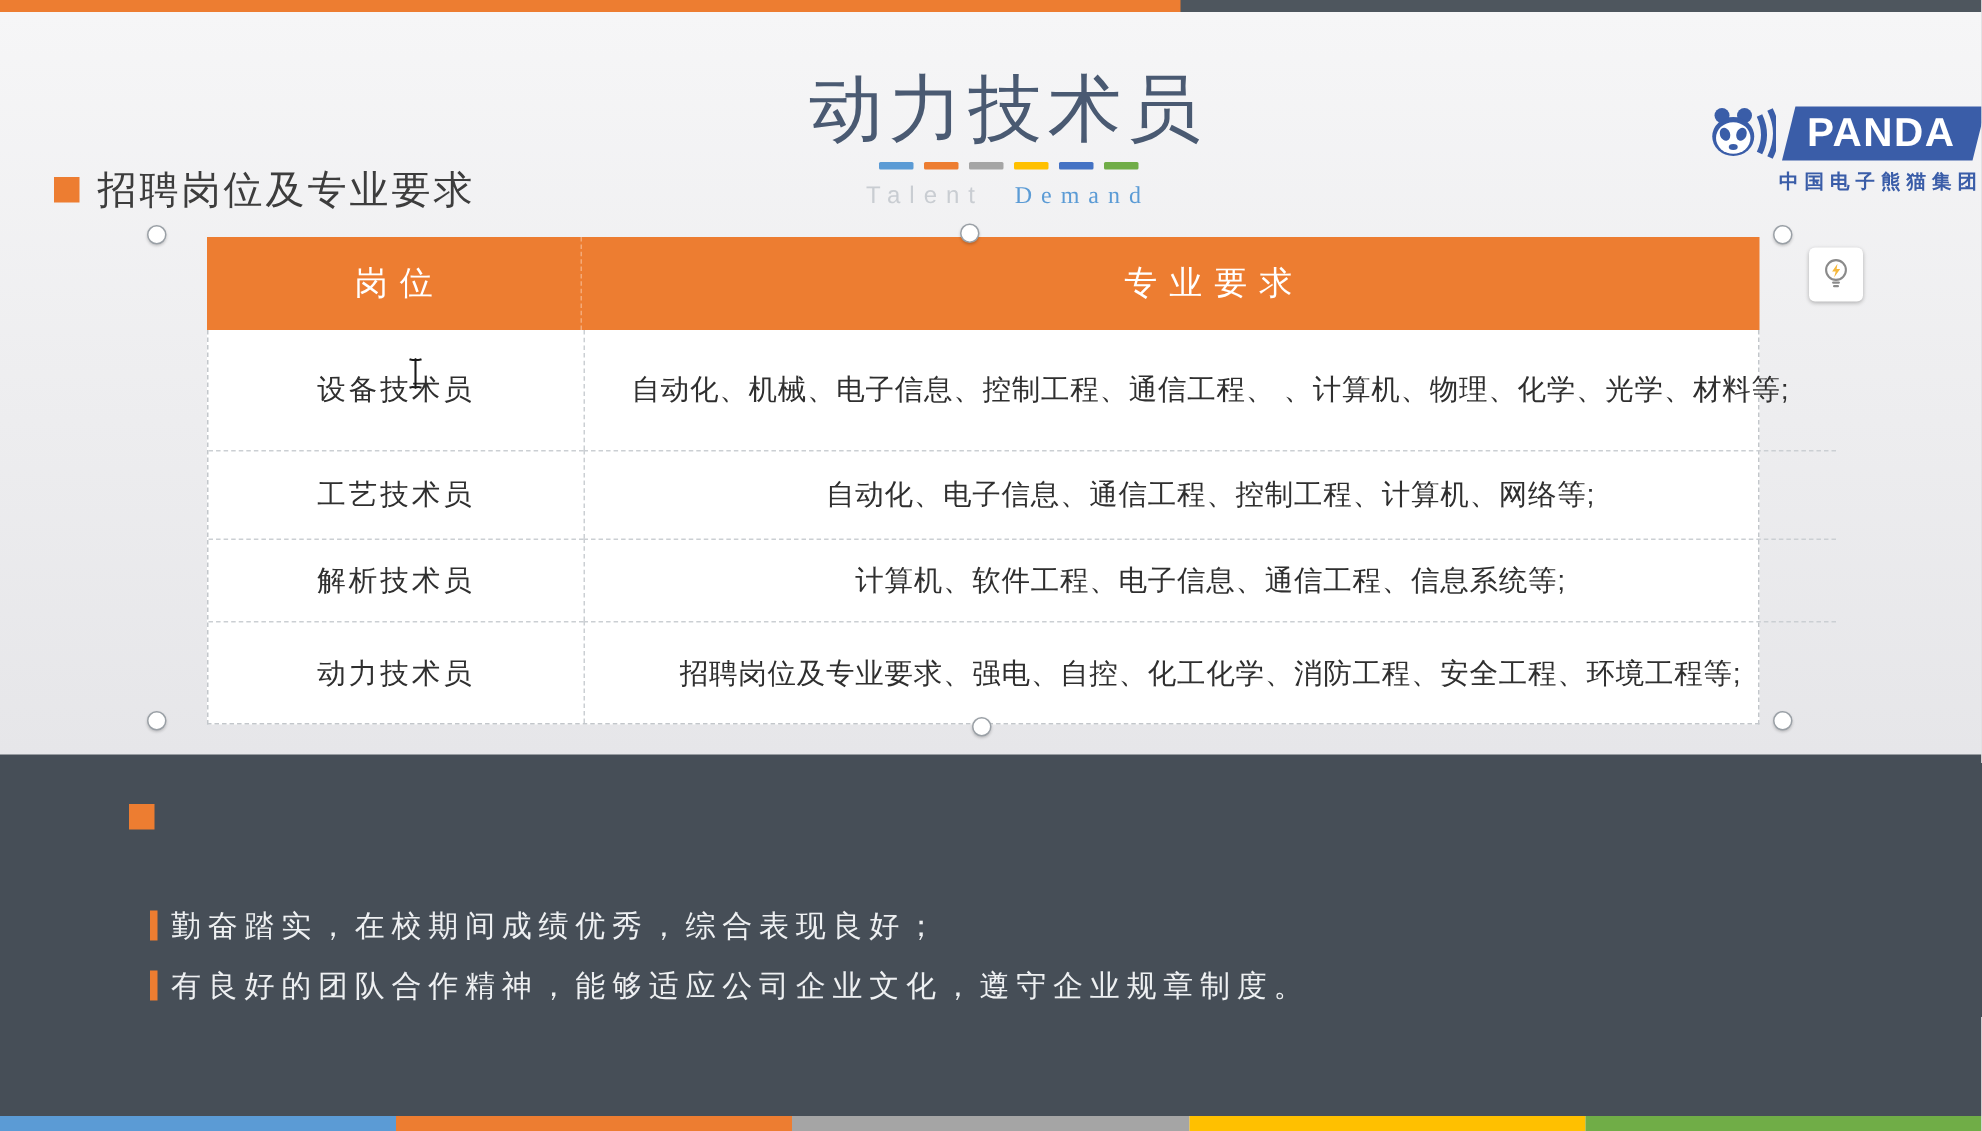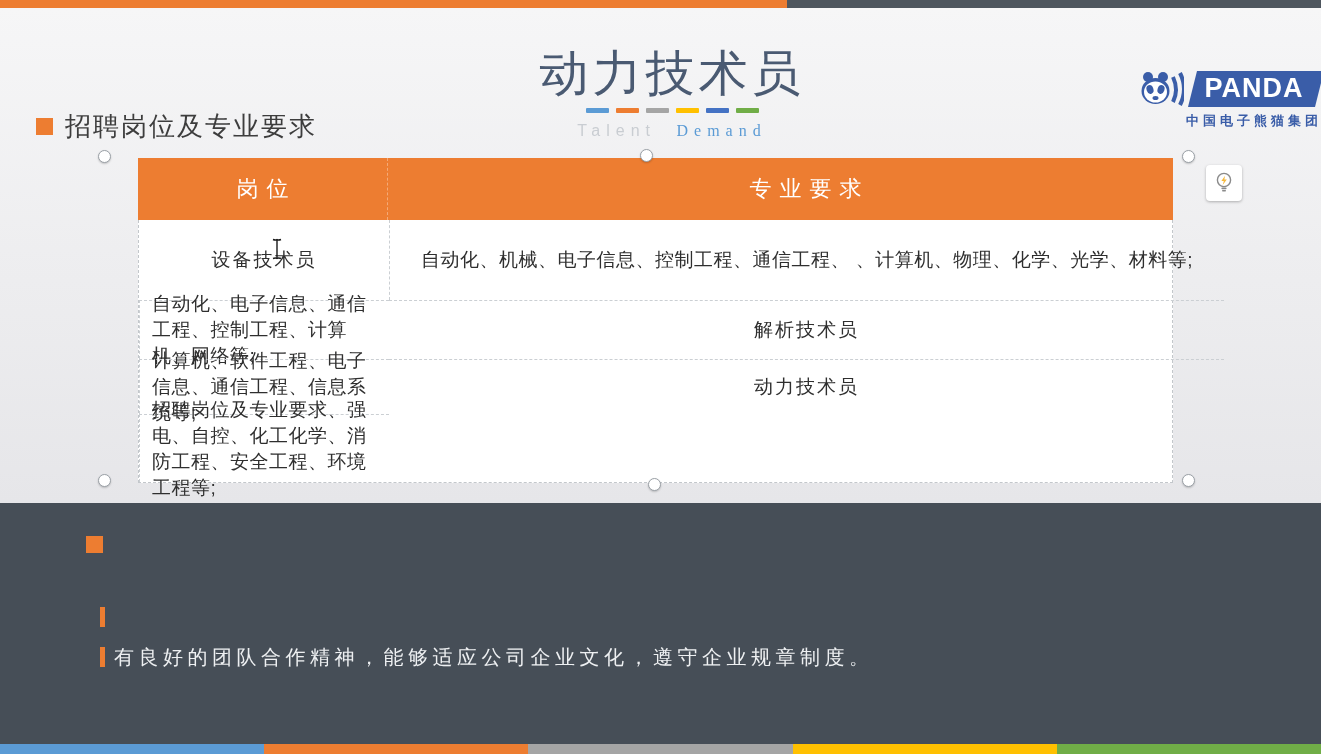--- a/index.html
+++ b/index.html
@@ -151,20 +151,21 @@
 
     <div class="ppt-table">
       <div class="t-header">
         <div class="hcell">岗位</div>
         <div class="hcell">专业要求</div>
       </div>
       <div class="t-body">
         <div class="cell pos">设备技术员</div>
         <div class="cell col2">自动化、机械、电子信息、控制工程、通信工程、 、计算机、物理、化学、光学、材料等;</div>
 
+        <div class="cell pos rsep">工艺技术员</div>
         <div class="cell col2 rsep">自动化、电子信息、通信工程、控制工程、计算机、网络等;</div>
 
         <div class="cell pos rsep">解析技术员</div>
         <div class="cell col2 rsep">计算机、软件工程、电子信息、通信工程、信息系统等;</div>
 
         <div class="cell pos rsep">动力技术员</div>
         <div class="cell col2 rsep">招聘岗位及专业要求、强电、自控、化工化学、消防工程、安全工程、环境工程等;</div>
       </div>
     </div>
 
@@ -182,20 +183,21 @@
     </div>
   </div>
 
   <div class="lower">
     <div class="heading2">
       <span class="sq"></span>
     </div>
     <div class="bullets">
       <div class="bullet-line">
         <span class="tick"></span>
+        <span class="bullet-text">勤奋踏实，在校期间成绩优秀，综合表现良好；</span>
       </div>
       <div class="bullet-line">
         <span class="tick"></span>
         <span class="bullet-text">有良好的团队合作精神，能够适应公司企业文化，遵守企业规章制度。</span>
       </div>
     </div>
   </div>
 
   <div class="footer-bars">
       <div class="bar-seg" style="background: rgb(91, 155, 213);"></div>

